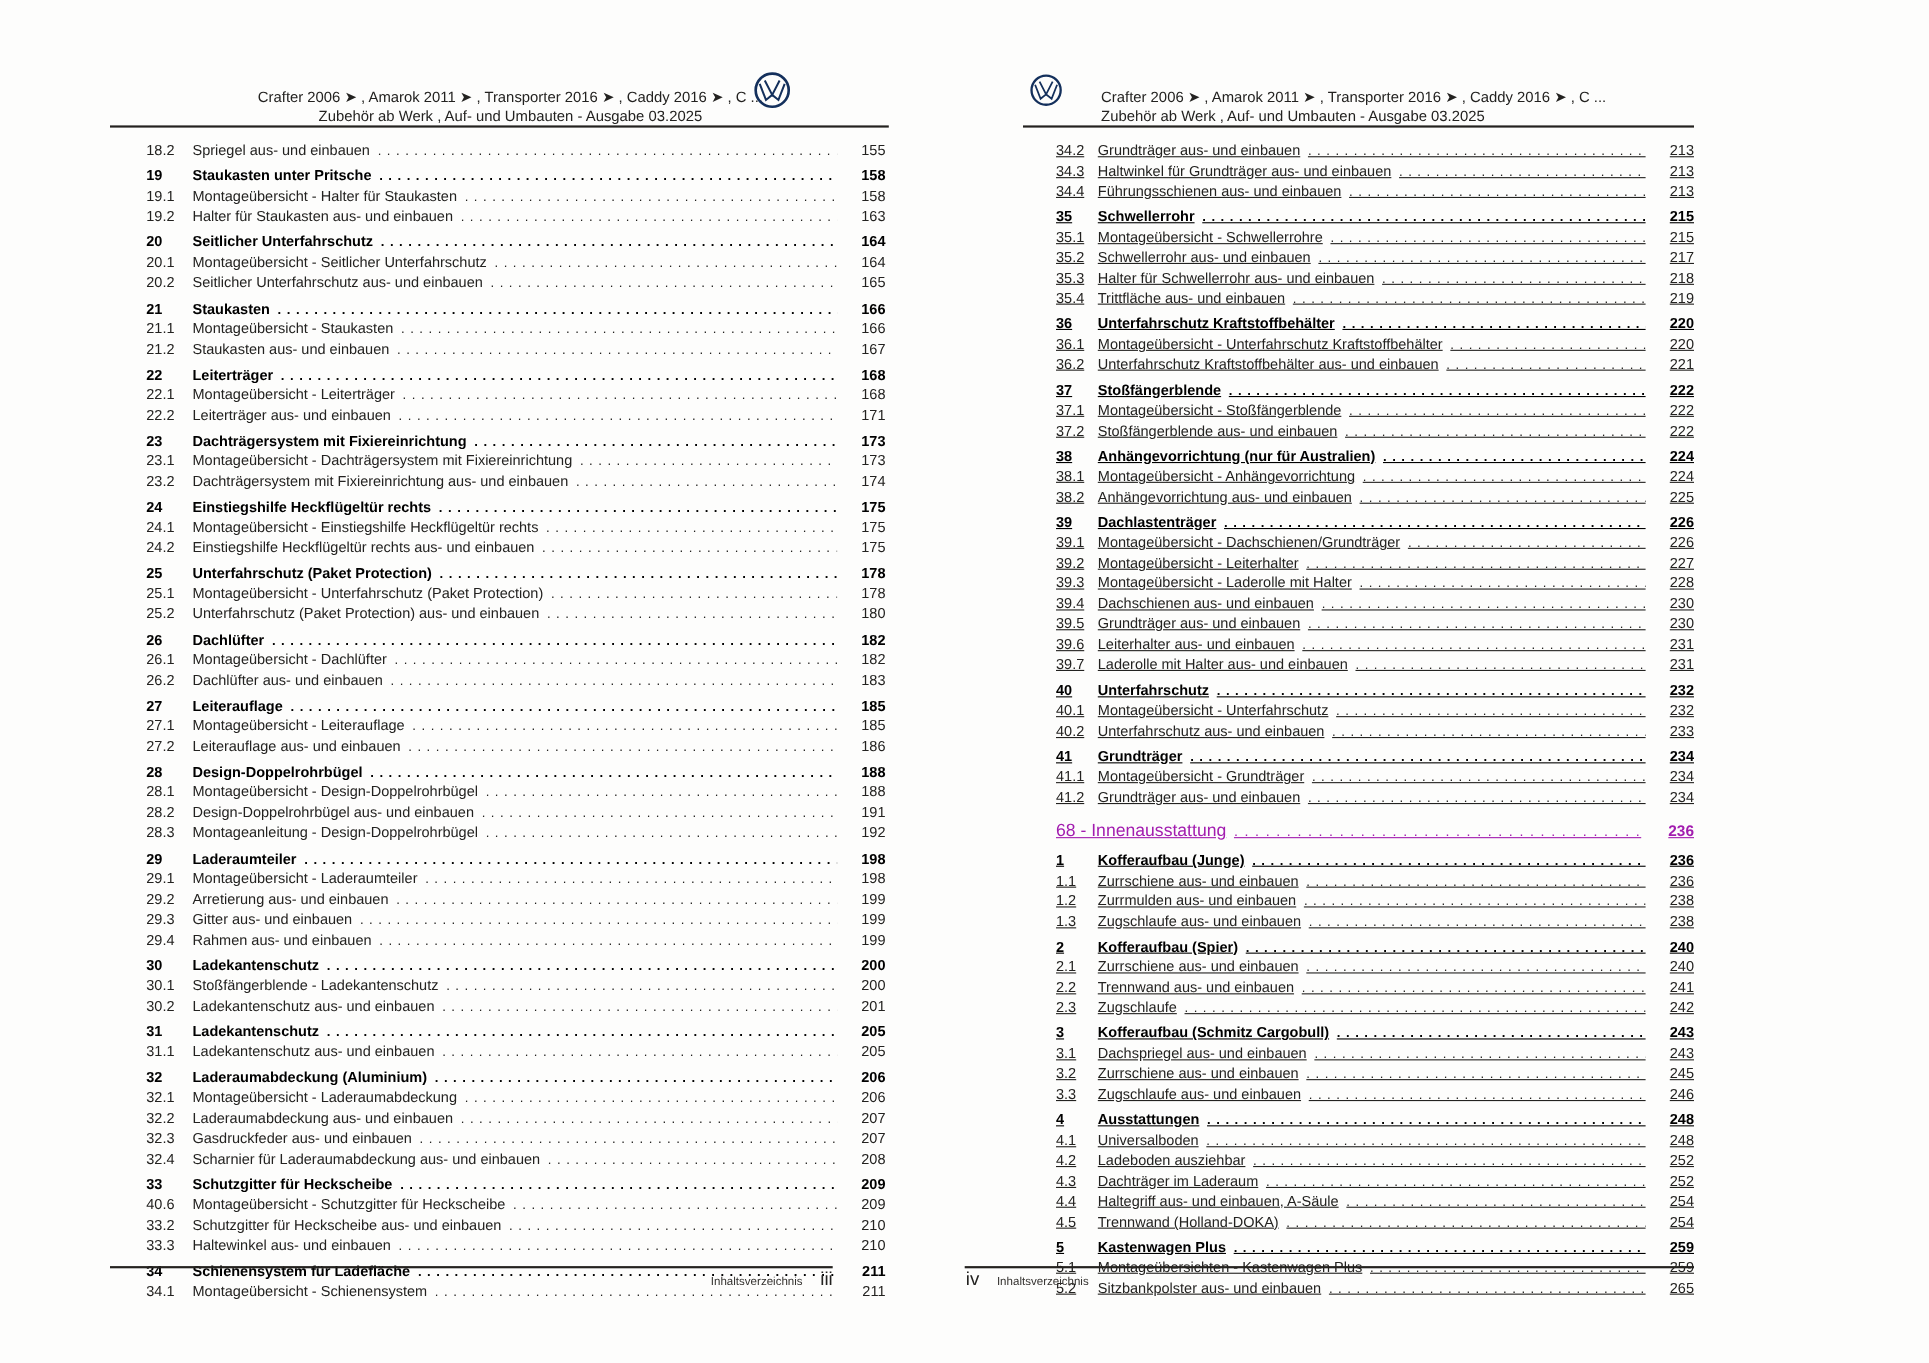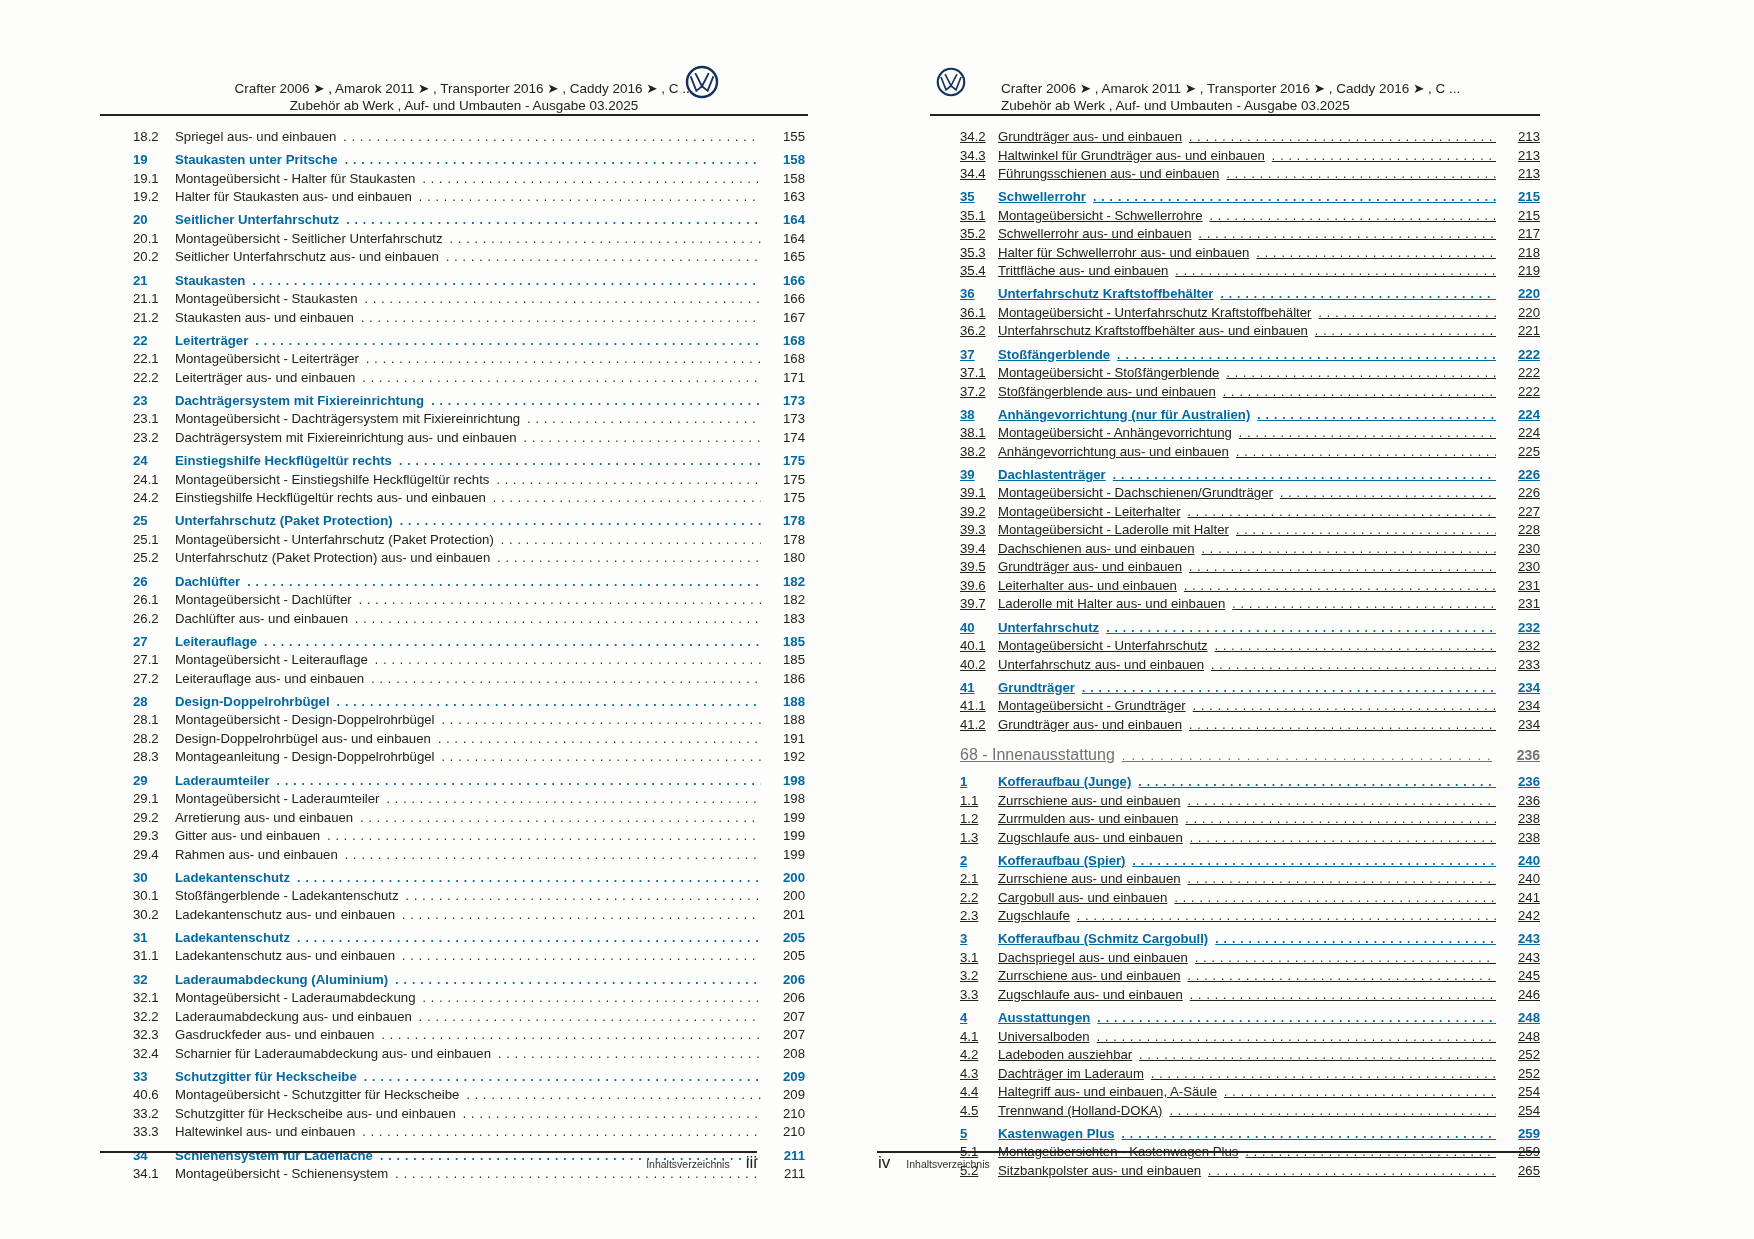--- a/index.html
+++ b/index.html
@@ -26,34 +26,34 @@
 
   
   .toc{position:absolute;top:68px;left:0;right:0;}
   .toc-row{
     display:flex;align-items:baseline;
     font-size:13.2px;line-height:17.5px;
     padding-right:3px;
   }
   #left-page .toc-row{padding-left:33px;}
   #right-page .toc-row{padding-left:30px;padding-right:0;text-decoration:underline;}
-  .toc-row.bold{font-weight:bold;margin-top:4.7px;color:#0369a1;}
+  .toc-row.bold{font-weight:bold;margin-top:4.7px;color:#000000;}
   .toc-row .eid{flex:0 0 auto;}
   #left-page .toc-row .eid{width:42px;}
   #right-page .toc-row .eid{width:38px;}
   .toc-row .etitle{flex:0 0 auto;white-space:nowrap;}
   .toc-row .edots{
     flex:1 1 auto;overflow:hidden;white-space:nowrap;
     letter-spacing:5px;padding-left:7px;margin-right:4px;
     font-size:12px;
   }
   .toc-row .epage{flex:0 0 auto;width:40px;text-align:right;}
   .toc-row.chapter{
     padding-left:0;margin-top:9px;
-    font-size:16px;line-height:24px;color:#737373;
+    font-size:16px;line-height:24px;color:#a21caf;
   }
   .toc-row.chapter .edots{font-size:13px;letter-spacing:6px;}
   .toc-row.chapter .epage{width:44px;font-weight:bold;font-size:14px;}
 
   
   .footer-rule{position:absolute;top:1151px;height:2px;background:#24221f;}
   #footer-rule-left{left:100px;width:657px;}
   #footer-rule-right{left:877px;width:663px;}
   .footer-text{position:absolute;top:1153px;display:flex;align-items:baseline;gap:16px;}
   #footer-left{left:100px;width:657px;justify-content:flex-end;}
@@ -635,21 +635,21 @@
         <span class="epage">240</span>
       </div>
       <div class="toc-row">
         <span class="eid">2.1</span>
         <span class="etitle">Zurrschiene aus- und einbauen</span>
         <span class="edots">................................................................................................................................................................</span>
         <span class="epage">240</span>
       </div>
       <div class="toc-row">
         <span class="eid">2.2</span>
-        <span class="etitle">Cargobull aus- und einbauen</span>
+        <span class="etitle">Trennwand aus- und einbauen</span>
         <span class="edots">................................................................................................................................................................</span>
         <span class="epage">241</span>
       </div>
       <div class="toc-row">
         <span class="eid">2.3</span>
         <span class="etitle">Zugschlaufe</span>
         <span class="edots">................................................................................................................................................................</span>
         <span class="epage">242</span>
       </div>
       <div class="toc-row bold">

